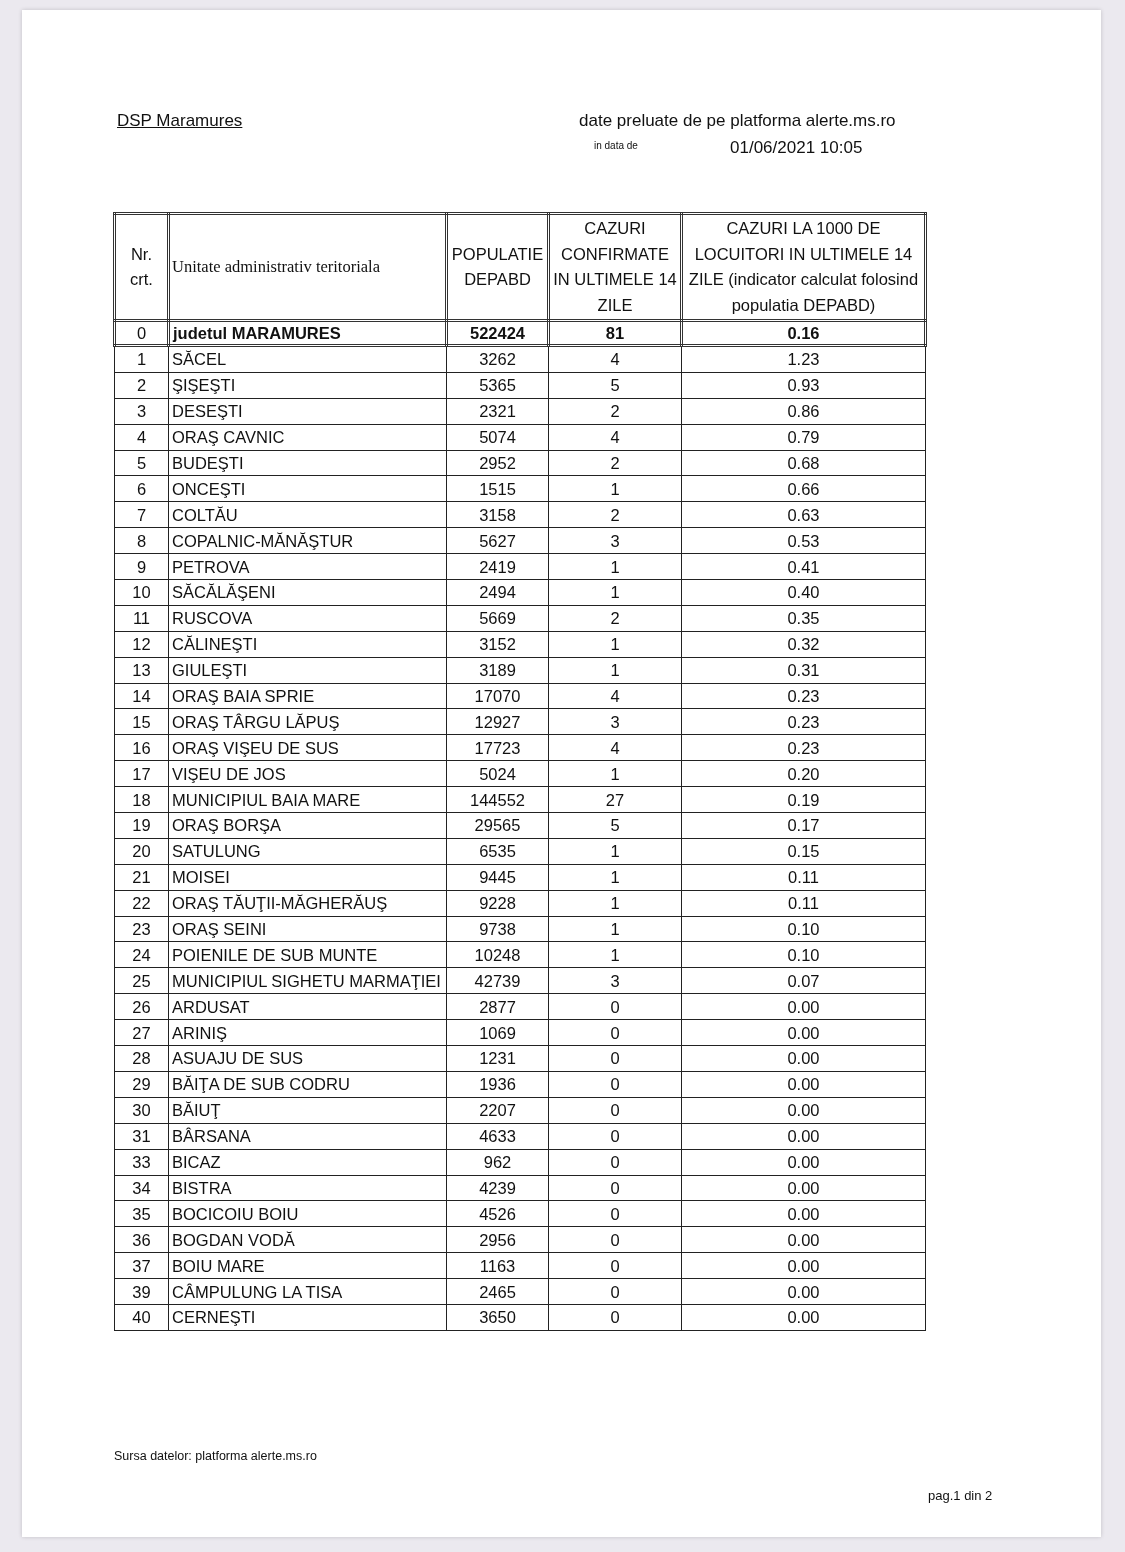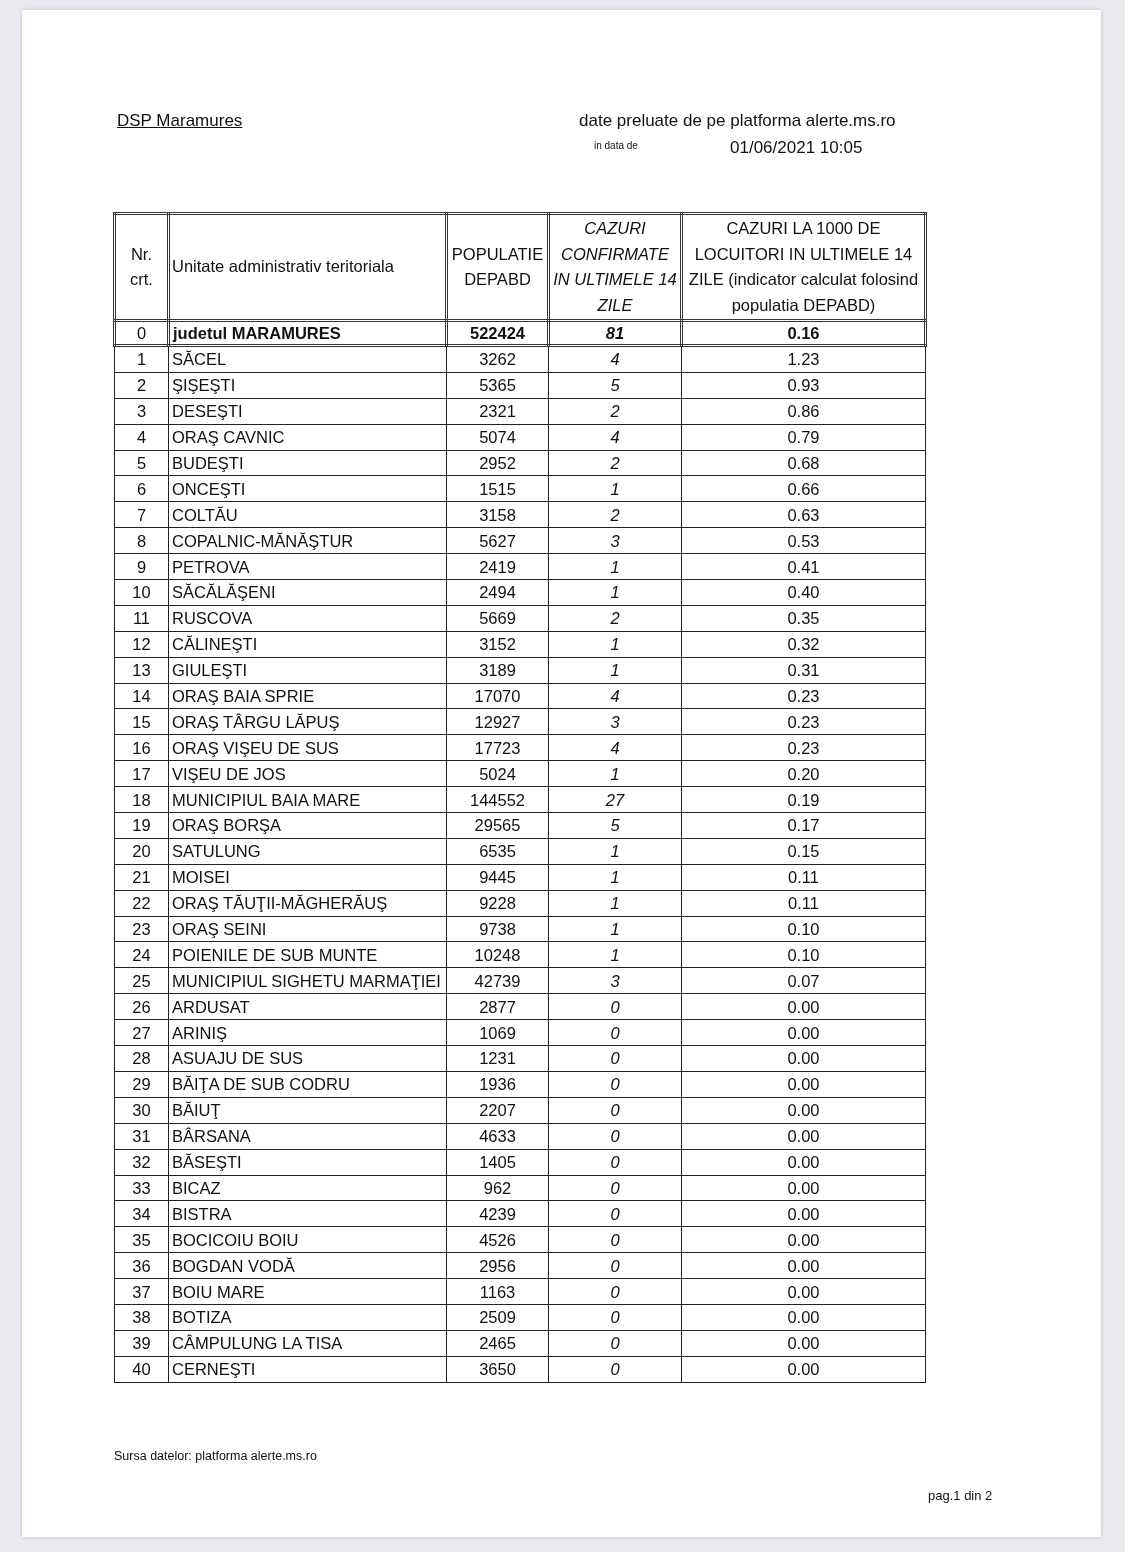--- a/index.html
+++ b/index.html
@@ -23,23 +23,23 @@
   }
   table.data td, table.data th {
     border:1px solid #222; padding:0 3px; height:24.9px; line-height:24px;
     font-weight:normal; overflow:hidden; white-space:nowrap;
   }
   table.data th { height:auto; line-height:25.5px; white-space:normal; padding:1px 2px; vertical-align:middle; }
   table.data thead tr { height:107px; }
   .c-nr { width:47px; text-align:center; }
   .c-name { width:271px; text-align:left; }
   .c-pop { width:95px; text-align:center; }
-  .c-cases { width:126px; text-align:center;font-style:italic; }
+  .c-cases { width:126px; text-align:center; }
   .c-rate { text-align:center; }
-  table.data th.c-name { text-align:left; }
+  table.data th.c-name { text-align:left;font-family:Liberation Serif, serif; }
   table.data thead, tr.total-row { outline:none; }
   table.data thead th { border:3px double #333; }
   tr.total-row td { border:3px double #333; font-weight:bold; height:22px; line-height:22px; }
   tr.total-row td.c-nr { font-weight:normal; }
 
   .footer-left { left:92px; top:1439px; font-size:12.5px; }
   .footer-right { left:906px; top:1437px; font-size:13px;margin-top:41px; }
 </style>
 </head>
 <body>
@@ -279,27 +279,20 @@
           <td class="c-rate">0.00</td>
         </tr>
         <tr>
           <td class="c-nr">31</td>
           <td class="c-name">BÂRSANA</td>
           <td class="c-pop">4633</td>
           <td class="c-cases">0</td>
           <td class="c-rate">0.00</td>
         </tr>
         <tr>
-          <td class="c-nr">32</td>
-          <td class="c-name">BĂSEŞTI</td>
-          <td class="c-pop">1405</td>
-          <td class="c-cases">0</td>
-          <td class="c-rate">0.00</td>
-        </tr>
-        <tr>
           <td class="c-nr">33</td>
           <td class="c-name">BICAZ</td>
           <td class="c-pop">962</td>
           <td class="c-cases">0</td>
           <td class="c-rate">0.00</td>
         </tr>
         <tr>
           <td class="c-nr">34</td>
           <td class="c-name">BISTRA</td>
           <td class="c-pop">4239</td>
@@ -321,27 +314,20 @@
           <td class="c-rate">0.00</td>
         </tr>
         <tr>
           <td class="c-nr">37</td>
           <td class="c-name">BOIU MARE</td>
           <td class="c-pop">1163</td>
           <td class="c-cases">0</td>
           <td class="c-rate">0.00</td>
         </tr>
         <tr>
-          <td class="c-nr">38</td>
-          <td class="c-name">BOTIZA</td>
-          <td class="c-pop">2509</td>
-          <td class="c-cases">0</td>
-          <td class="c-rate">0.00</td>
-        </tr>
-        <tr>
           <td class="c-nr">39</td>
           <td class="c-name">CÂMPULUNG LA TISA</td>
           <td class="c-pop">2465</td>
           <td class="c-cases">0</td>
           <td class="c-rate">0.00</td>
         </tr>
         <tr>
           <td class="c-nr">40</td>
           <td class="c-name">CERNEŞTI</td>
           <td class="c-pop">3650</td>

